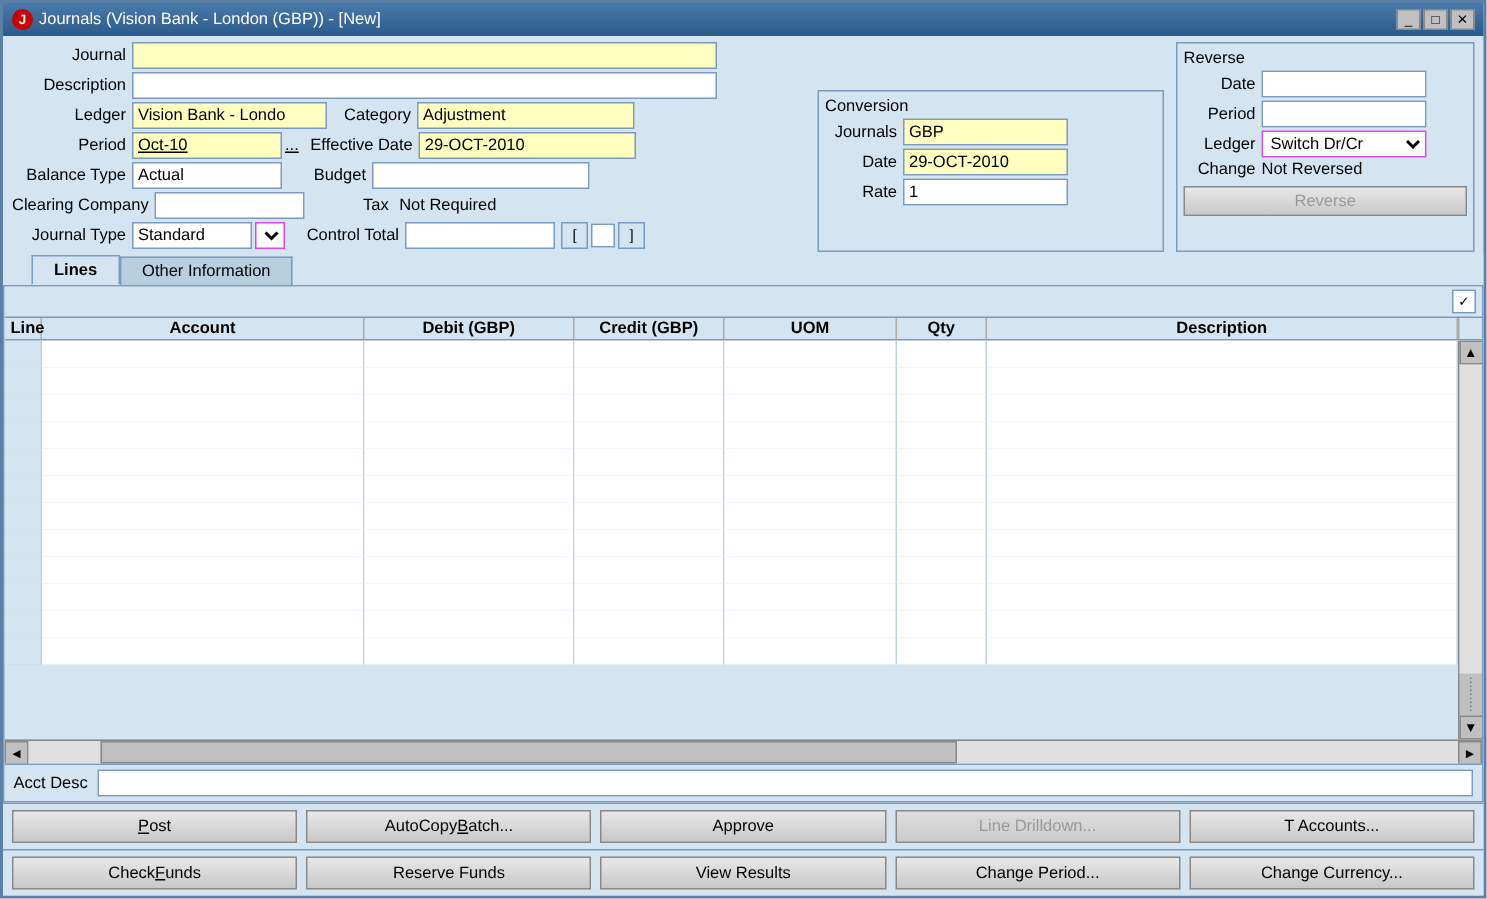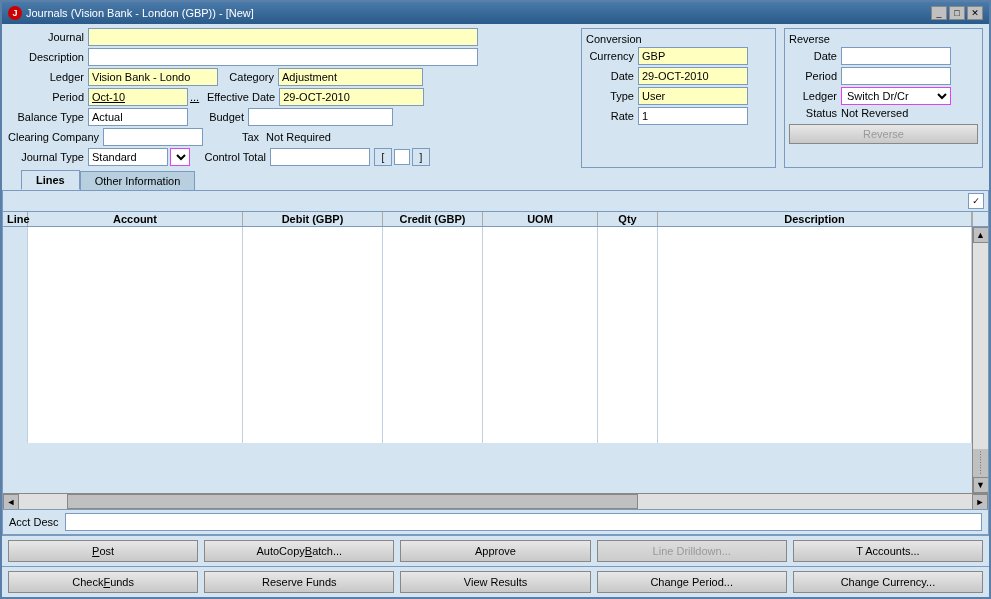--- a/index.html
+++ b/index.html
@@ -149,33 +149,29 @@
         <span class="lbl" style="min-width:80px;">Control Total</span>
         <input type="text" class="input-field" style="width: 100px; background: white;" value="">
         <span style="margin-left:4px; display:flex; align-items:center; gap:2px;">
           <span class="bracket-btn">[</span>
           <div class="checkbox-area"></div>
           <span class="bracket-btn">]</span>
         </span>
       </div>
     </div>
 
-    <div class="conv-section" style="width:195px;">
+    <div class="conv-section" style="width:231px;margin-top:32px;">
       <div class="conv-title">Conversion</div>
       <div class="field-row">
-        <span class="lbl" style="min-width:52px;">Currency</span>
+        <span class="lbl" style="min-width:52px;">Journals</span>
         <input type="text" class="input-field" style="width: 110px; background: rgb(255, 255, 192);" value="GBP">
       </div>
       <div class="field-row">
         <span class="lbl" style="min-width:52px;">Date</span>
         <input type="text" class="input-field" style="width: 110px; background: rgb(255, 255, 192);" value="29-OCT-2010">
-      </div>
-      <div class="field-row">
-        <span class="lbl" style="min-width:52px;">Type</span>
-        <input type="text" class="input-field" style="width: 110px; background: rgb(255, 255, 192);" value="User">
       </div>
       <div class="field-row">
         <span class="lbl" style="min-width:52px;">Rate</span>
         <input type="text" class="input-field" style="width: 110px; background: white;" value="1">
       </div>
     </div>
 
     <div class="rev-section" style="width:199px;">
       <div class="rev-title">Reverse</div>
       <div class="field-row">
@@ -186,21 +182,21 @@
         <span class="lbl" style="min-width:52px;">Period</span>
         <input type="text" class="input-field white-bg" style="width: 110px;" value="">
       </div>
       <div class="field-row">
         <span class="lbl" style="min-width:52px;">Ledger</span>
         <select style="width:110px; height:18px; font-size:11px;">
           <option>Switch Dr/Cr</option>
         </select>
       </div>
       <div class="field-row">
-        <span class="lbl" style="min-width:52px;">Status</span>
+        <span class="lbl" style="min-width:52px;">Change</span>
         <span style="font-size:11px;">Not Reversed</span>
       </div>
       <button class="reverse-btn">Reverse</button>
     </div>
   </div>
 
   <div style="display:flex; align-items:flex-end; padding: 0 6px; background:#d4e4f0;">
     <div class="tab active">Lines</div>
     <div class="tab">Other Information</div>
   </div>

